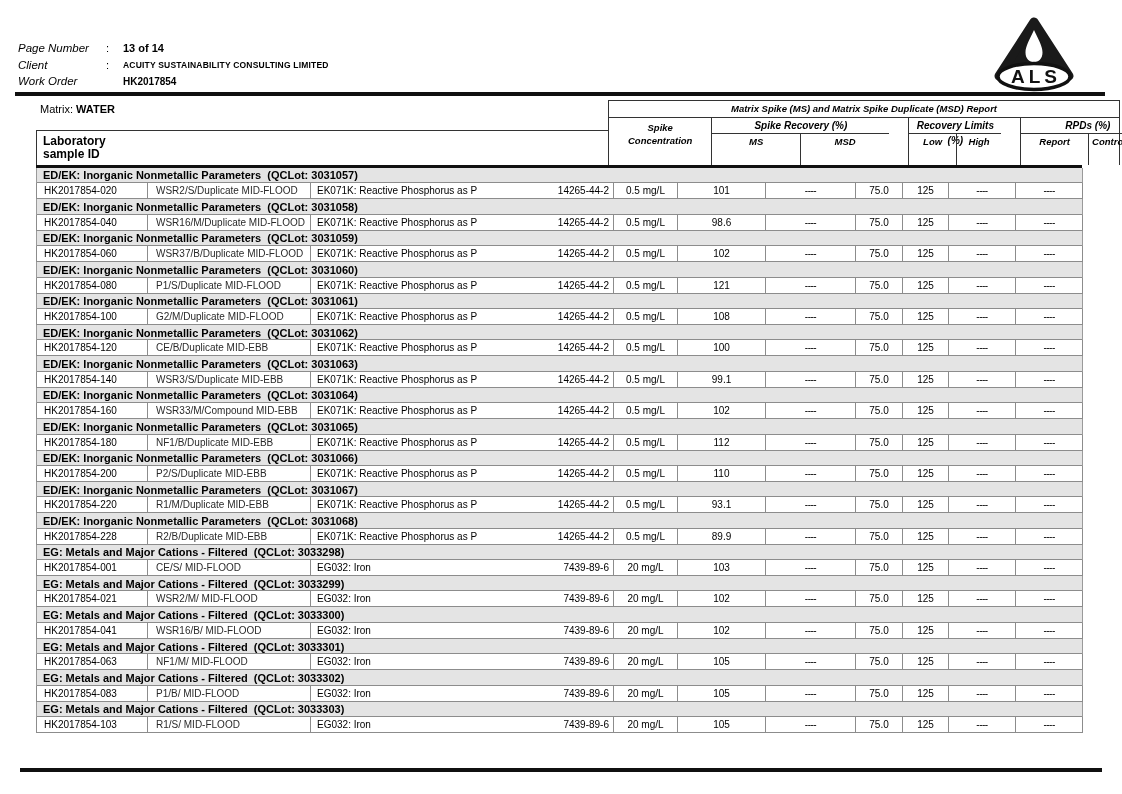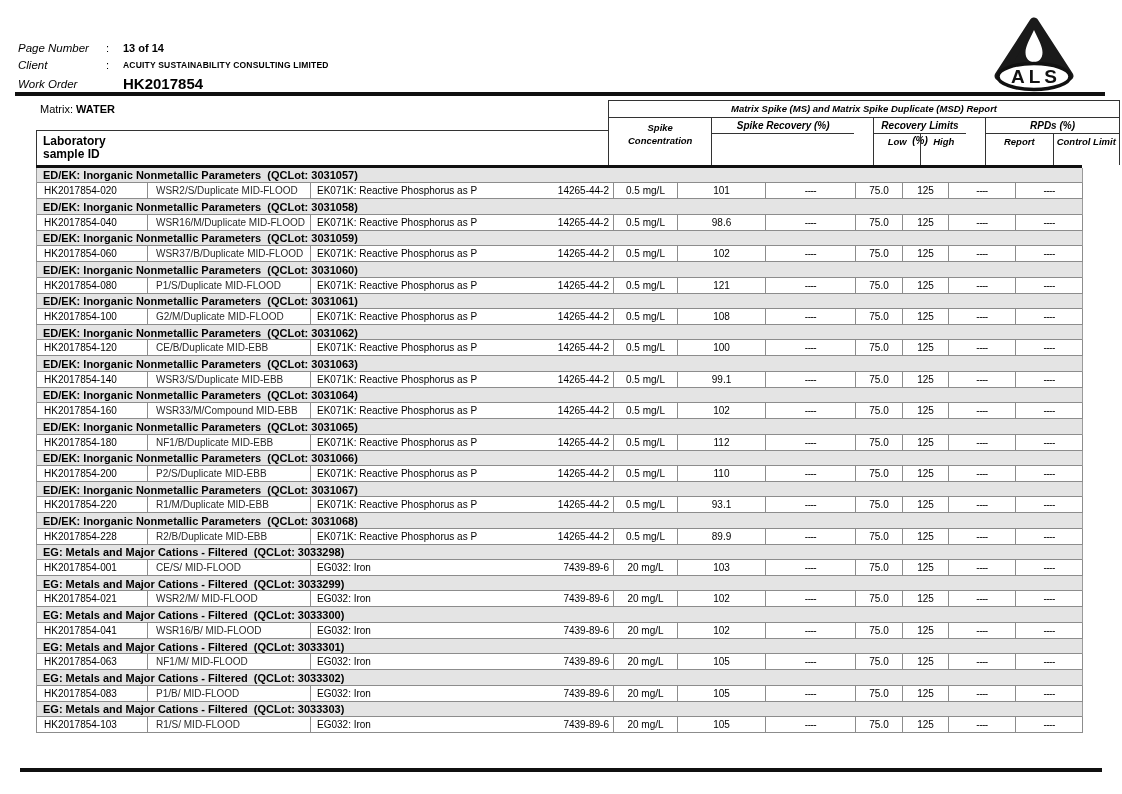--- a/index.html
+++ b/index.html
@@ -6,21 +6,21 @@
   .page{position:relative;width:1122px;height:794px;background:#fff;overflow:hidden;
         font-family:"Liberation Sans",sans-serif;color:#000;}
 
   
   .ph-row{position:absolute;left:18px;display:flex;align-items:center;}
   .ph-label{width:88px;font-style:italic;font-size:11.5px;}
   .ph-sep{width:17px;font-size:11px;}
   .ph-value{font-weight:bold;}
   .ph-0{top:42px;}  .ph-0 .ph-value{font-size:11px;}
   .ph-1{top:59px;}  .ph-1 .ph-value{font-size:8.5px;letter-spacing:.2px;}
-  .ph-2{top:75px;}  .ph-2 .ph-value{font-size:15px;}
+  .ph-2{top:75px;}  .ph-2 .ph-value{font-size:10px;}
   .rule-top{position:absolute;left:15px;top:92px;width:1090px;height:3.5px;background:#101010;}
   .rule-bottom{position:absolute;left:20px;top:768px;width:1082px;height:4px;background:#101010;}
   .logo{position:absolute;left:988px;top:12px;width:92px;height:80px;}
 
   
   .tbl{position:absolute;left:36px;top:100px;width:1046px;}
   .matrix-line{position:absolute;left:4px;top:3px;font-size:11px;}
   .matrix-line b{font-size:11px;}
 
   .rh-box{position:absolute;left:572px;top:0;width:512px;height:65px;
@@ -106,20 +106,24 @@
       <span>Matrix:</span>
       <b>WATER</b>
     </div>
 
     <div class="rh-box">
       <div class="rh-title">Matrix Spike (MS) and Matrix Spike Duplicate (MSD) Report</div>
       <div class="rh-cols">
         <div class="rh-col rh-conc">Spike Concentration</div>
         <div class="rh-col rh-recovery">
           <div class="rh-grp-label">Spike Recovery (%)</div>
+          <div class="rh-subs">
+            <div class="rh-sub rh-ms">MS</div>
+            <div class="rh-sub rh-msd">MSD</div>
+          </div>
         </div>
         <div class="rh-col rh-limits">
           <div class="rh-grp-label">Recovery Limits (%)</div>
           <div class="rh-subs">
             <div class="rh-sub rh-low">Low</div>
             <div class="rh-sub rh-high">High</div>
           </div>
         </div>
         <div class="rh-col rh-rpds">
           <div class="rh-grp-label">RPDs (%)</div>

